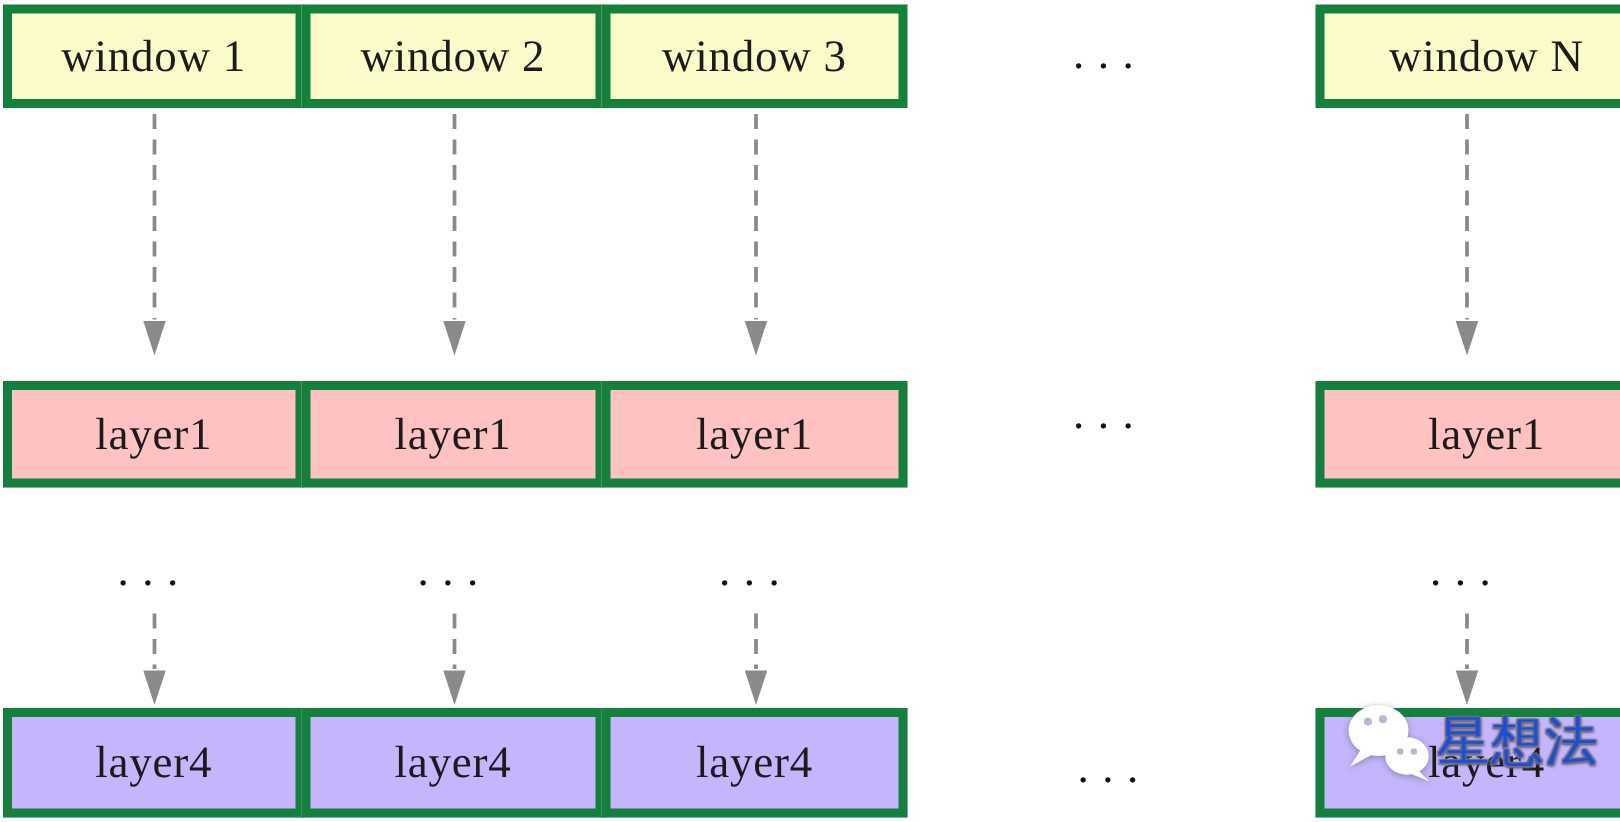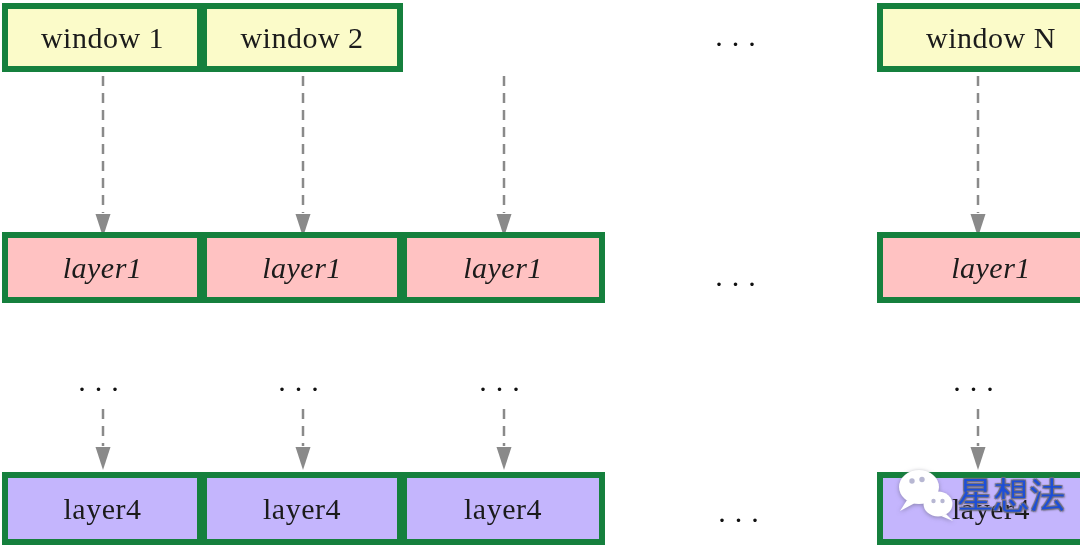--- a/index.html
+++ b/index.html
@@ -10,21 +10,21 @@
   }
   .arrows{position:absolute;left:0;top:0;z-index:1;}
   .box{
     position:absolute;box-sizing:border-box;
     border:6px solid #15803d;
     display:flex;align-items:center;justify-content:center;
     font-size:30px;color:#1b1b1b;z-index:2;
     letter-spacing:0.5px;
   }
   .row-win{top:3px;height:69px;background:#fbfbc9;}
-  .row-l1{top:232px;height:71px;background:#ffc2c2;font-style:italic;}
+  .row-l1{top:254px;height:71px;background:#ffc2c2;}
   .row-l4{top:472px;height:73px;background:#c4b5fd;}
   .c1{left:2px;width:201px;}
   .c2{left:201px;width:202px;}
   .c3{left:401px;width:204px;}
   .cN{left:877px;width:228px;}
   .dots{
     position:absolute;z-index:2;color:#111;
     font-size:30px;line-height:1;letter-spacing:9px;
     transform:translateX(-50%);white-space:nowrap;
   }
@@ -87,20 +87,23 @@
       </g>
     </g>
   </svg>
 
   <div class="box row-win c1">
     <span>window 1</span>
   </div>
   <div class="box row-win c2">
     <span>window 2</span>
   </div>
+  <div class="box row-win c3">
+    <span>window 3</span>
+  </div>
   <div class="box row-win cN">
     <span>window N</span>
   </div>
   <div class="dots" style="left:740px;top:21px">...</div>
 
   <div class="box row-l1 c1">
     <span>layer1</span>
   </div>
   <div class="box row-l1 c2">
     <span>layer1</span>

